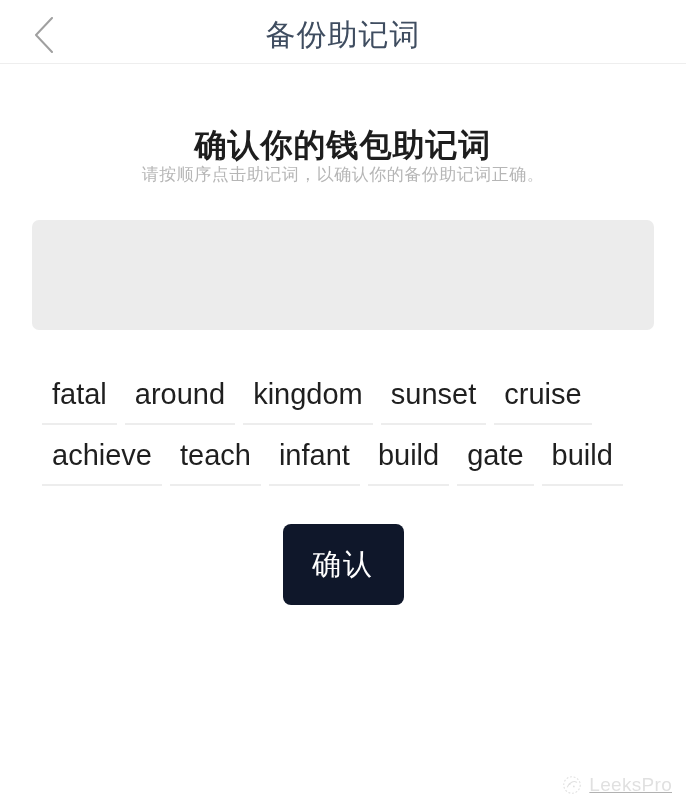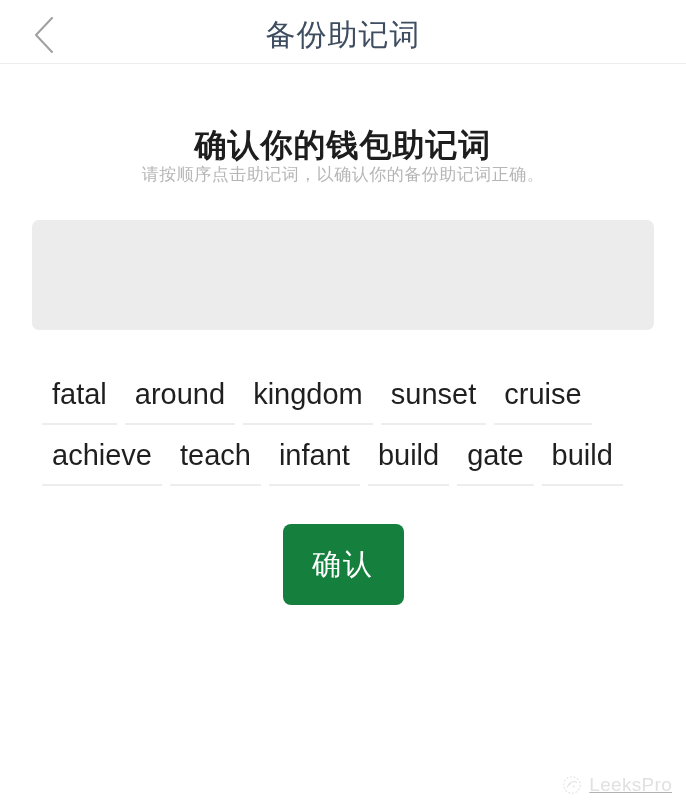--- a/index.html
+++ b/index.html
@@ -111,21 +111,21 @@
 
   
   .confirm-wrap {
     margin-top: 38px;
     display: flex;
     justify-content: center;
   }
   .confirm-btn {
     width: 121px;
     height: 81px;
-    background: #15803d;
+    background: #0f172a;
     border: none;
     border-radius: 8px;
     color: #ffffff;
     font-size: 29px;
     font-family: inherit;
     letter-spacing: 2px;
     cursor: pointer;
     display: flex;
     align-items: center;
     justify-content: center;

